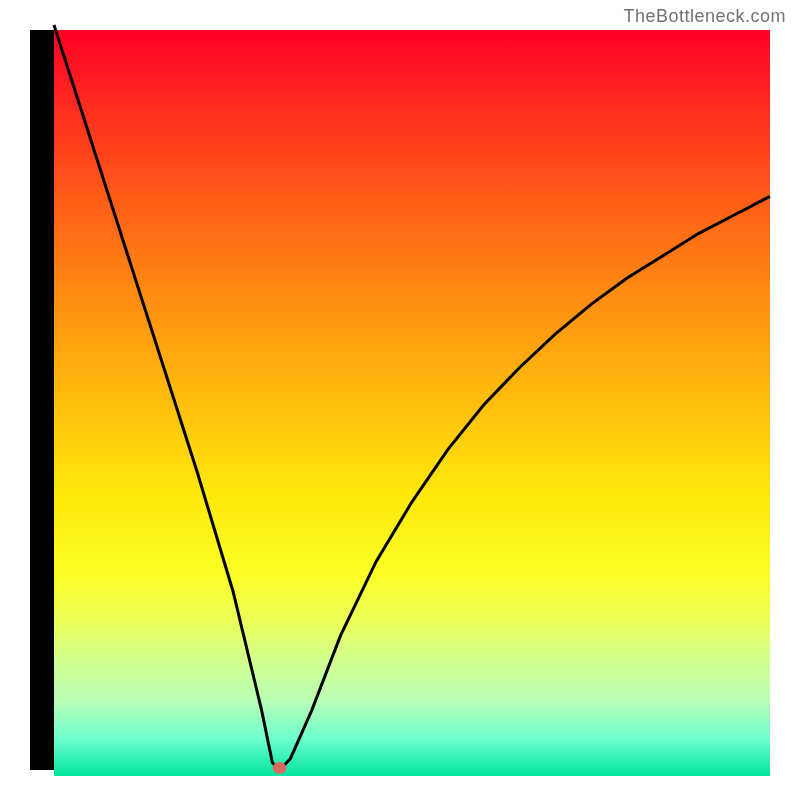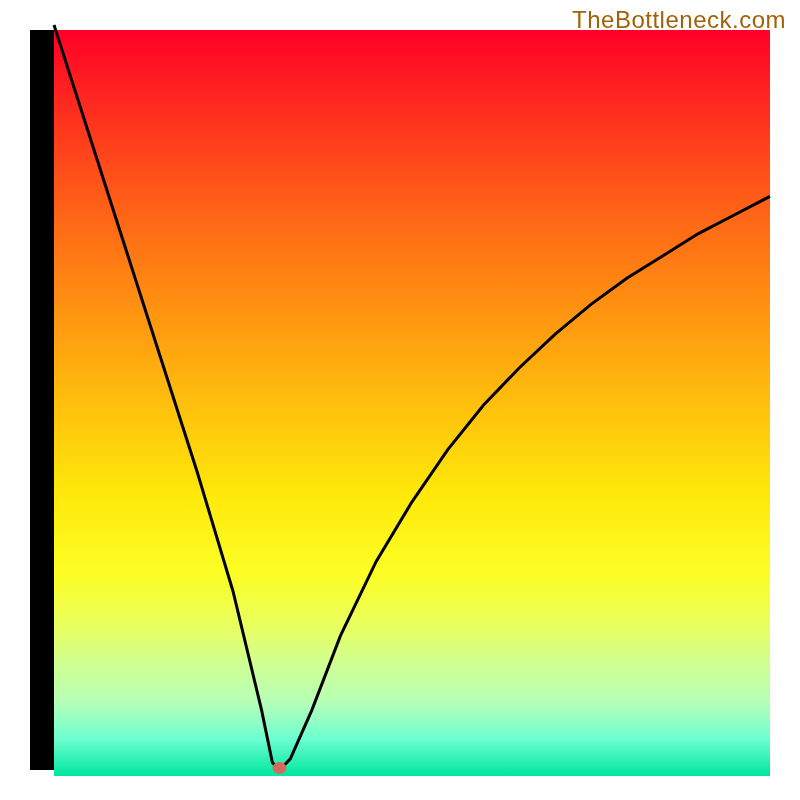--- a/index.html
+++ b/index.html
@@ -12,22 +12,22 @@
   }
   .stage {
     position: relative;
     width: 800px;
     height: 800px;
   }
   .watermark {
     position: absolute;
     top: 6px;
     right: 14px;
-    color: #a16207;
-    font-size: 24px;
+    color: #737373;
+    font-size: 18px;
     font-weight: 500;
     letter-spacing: 0.5px;
     z-index: 5;
   }
   .frame {
     position: absolute;
     left: 30px;
     top: 30px;
     width: 740px;
     height: 740px;

